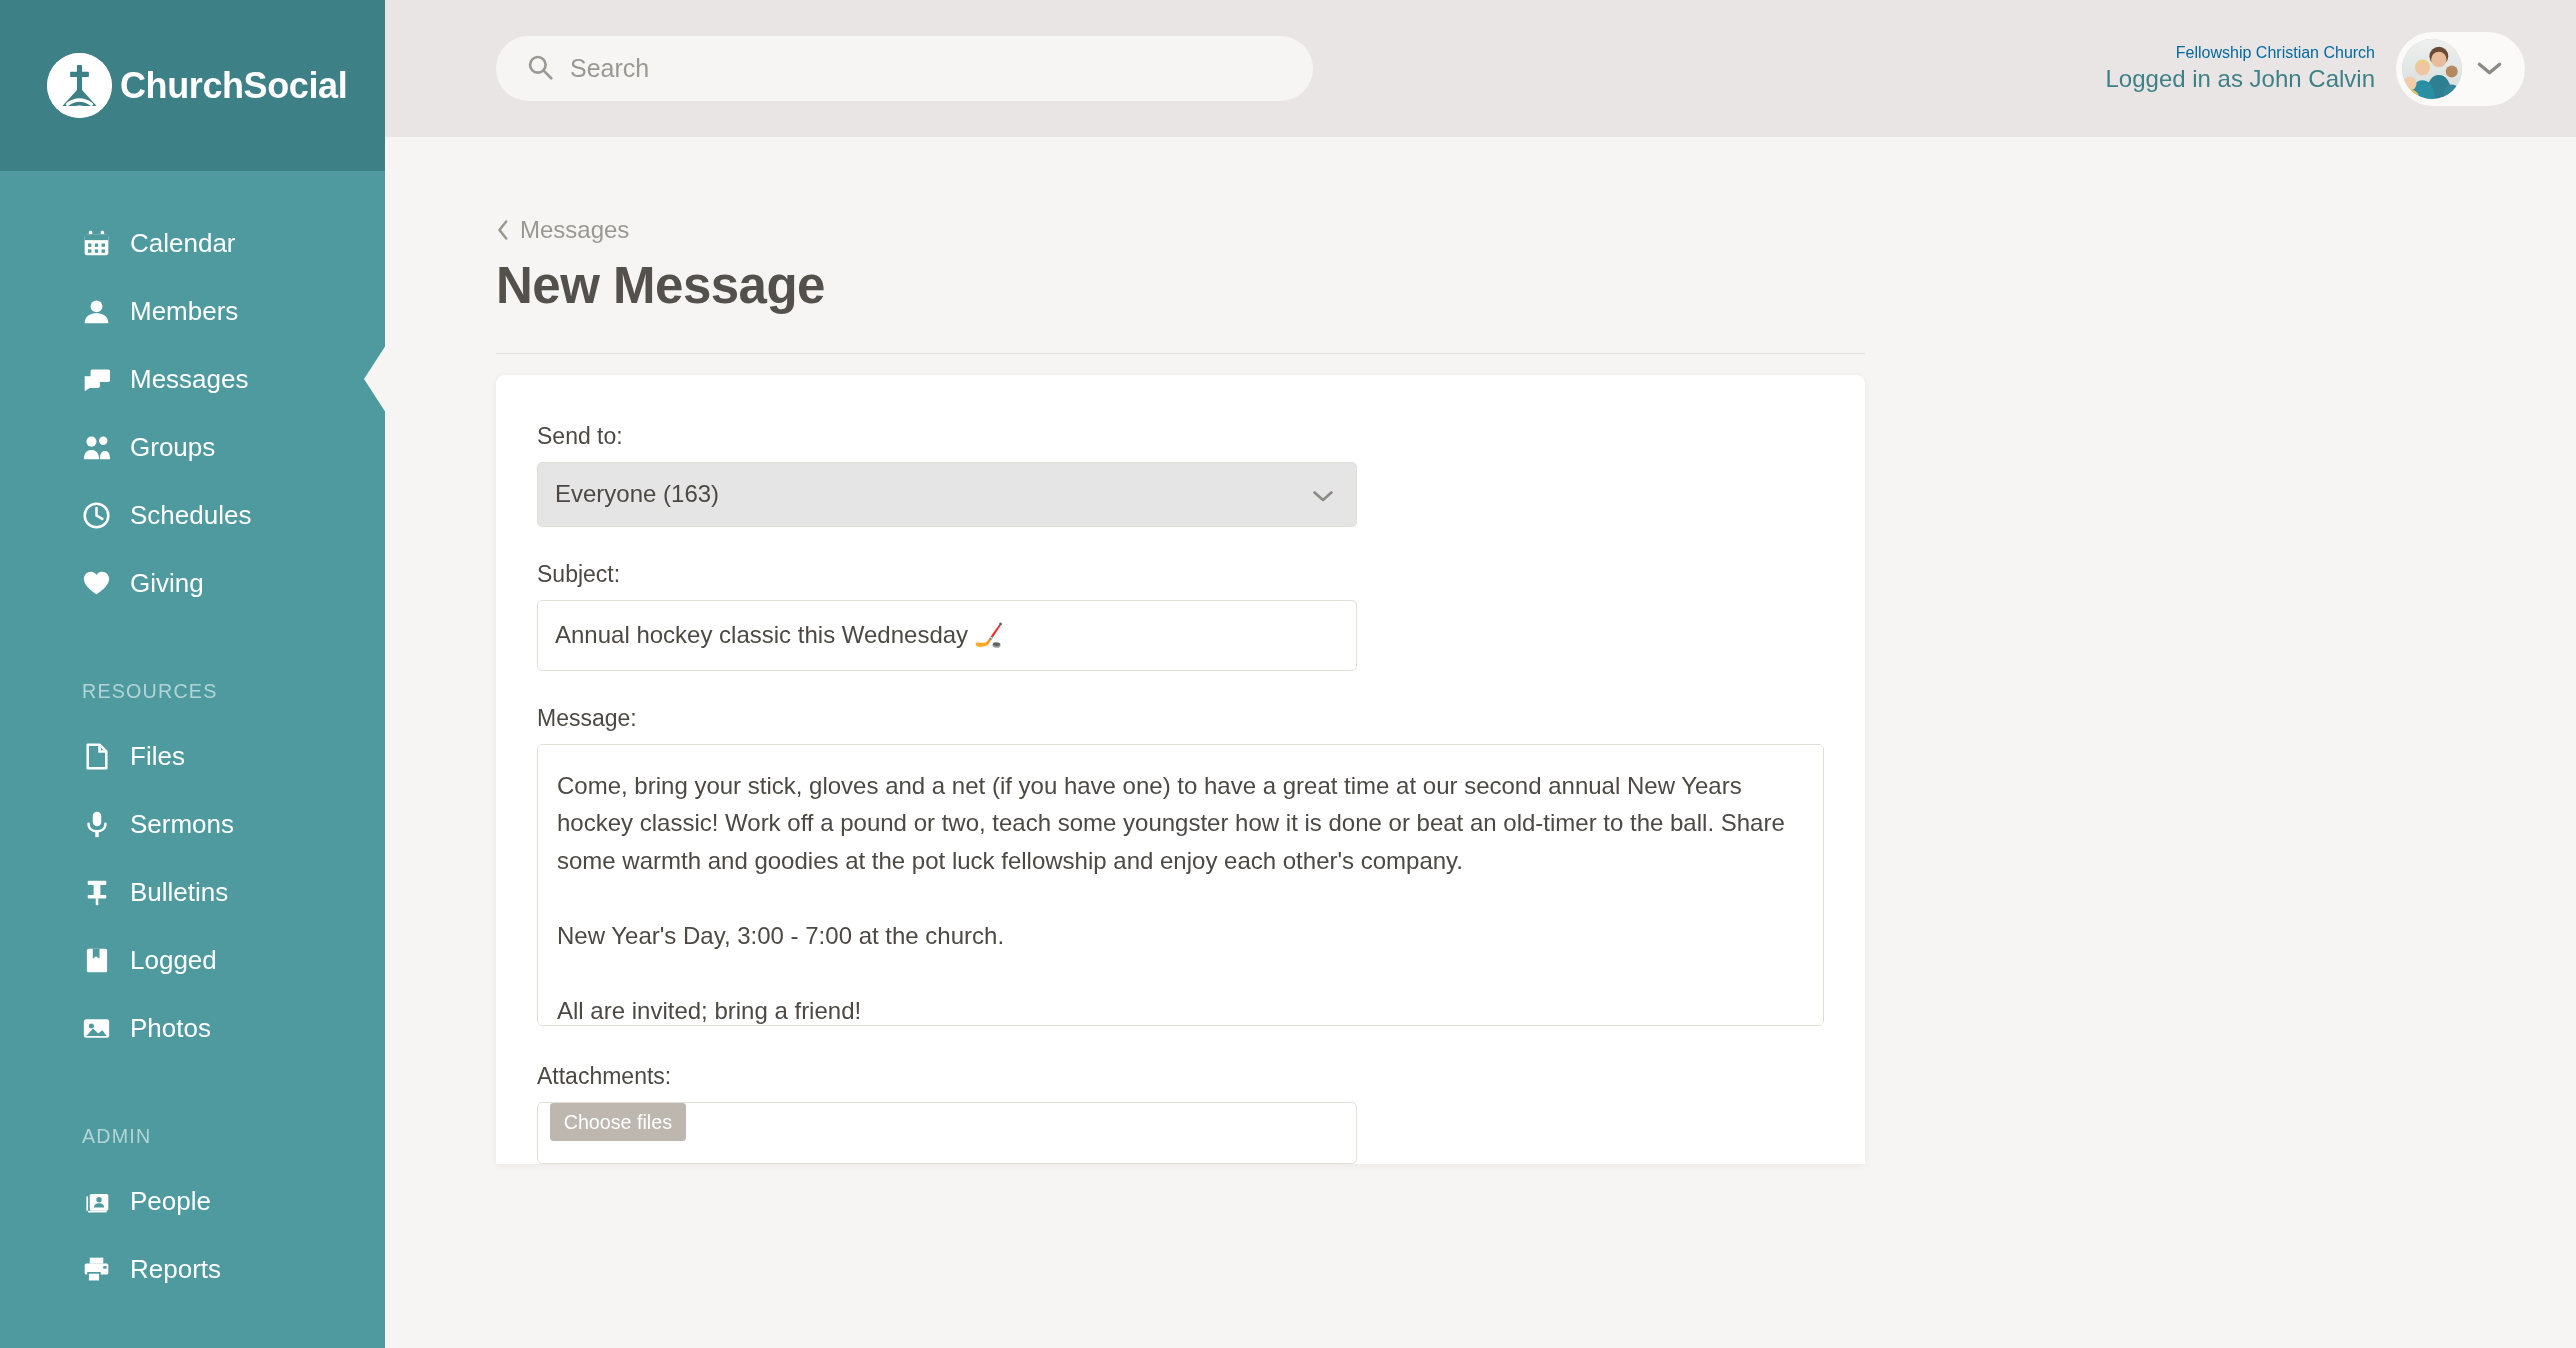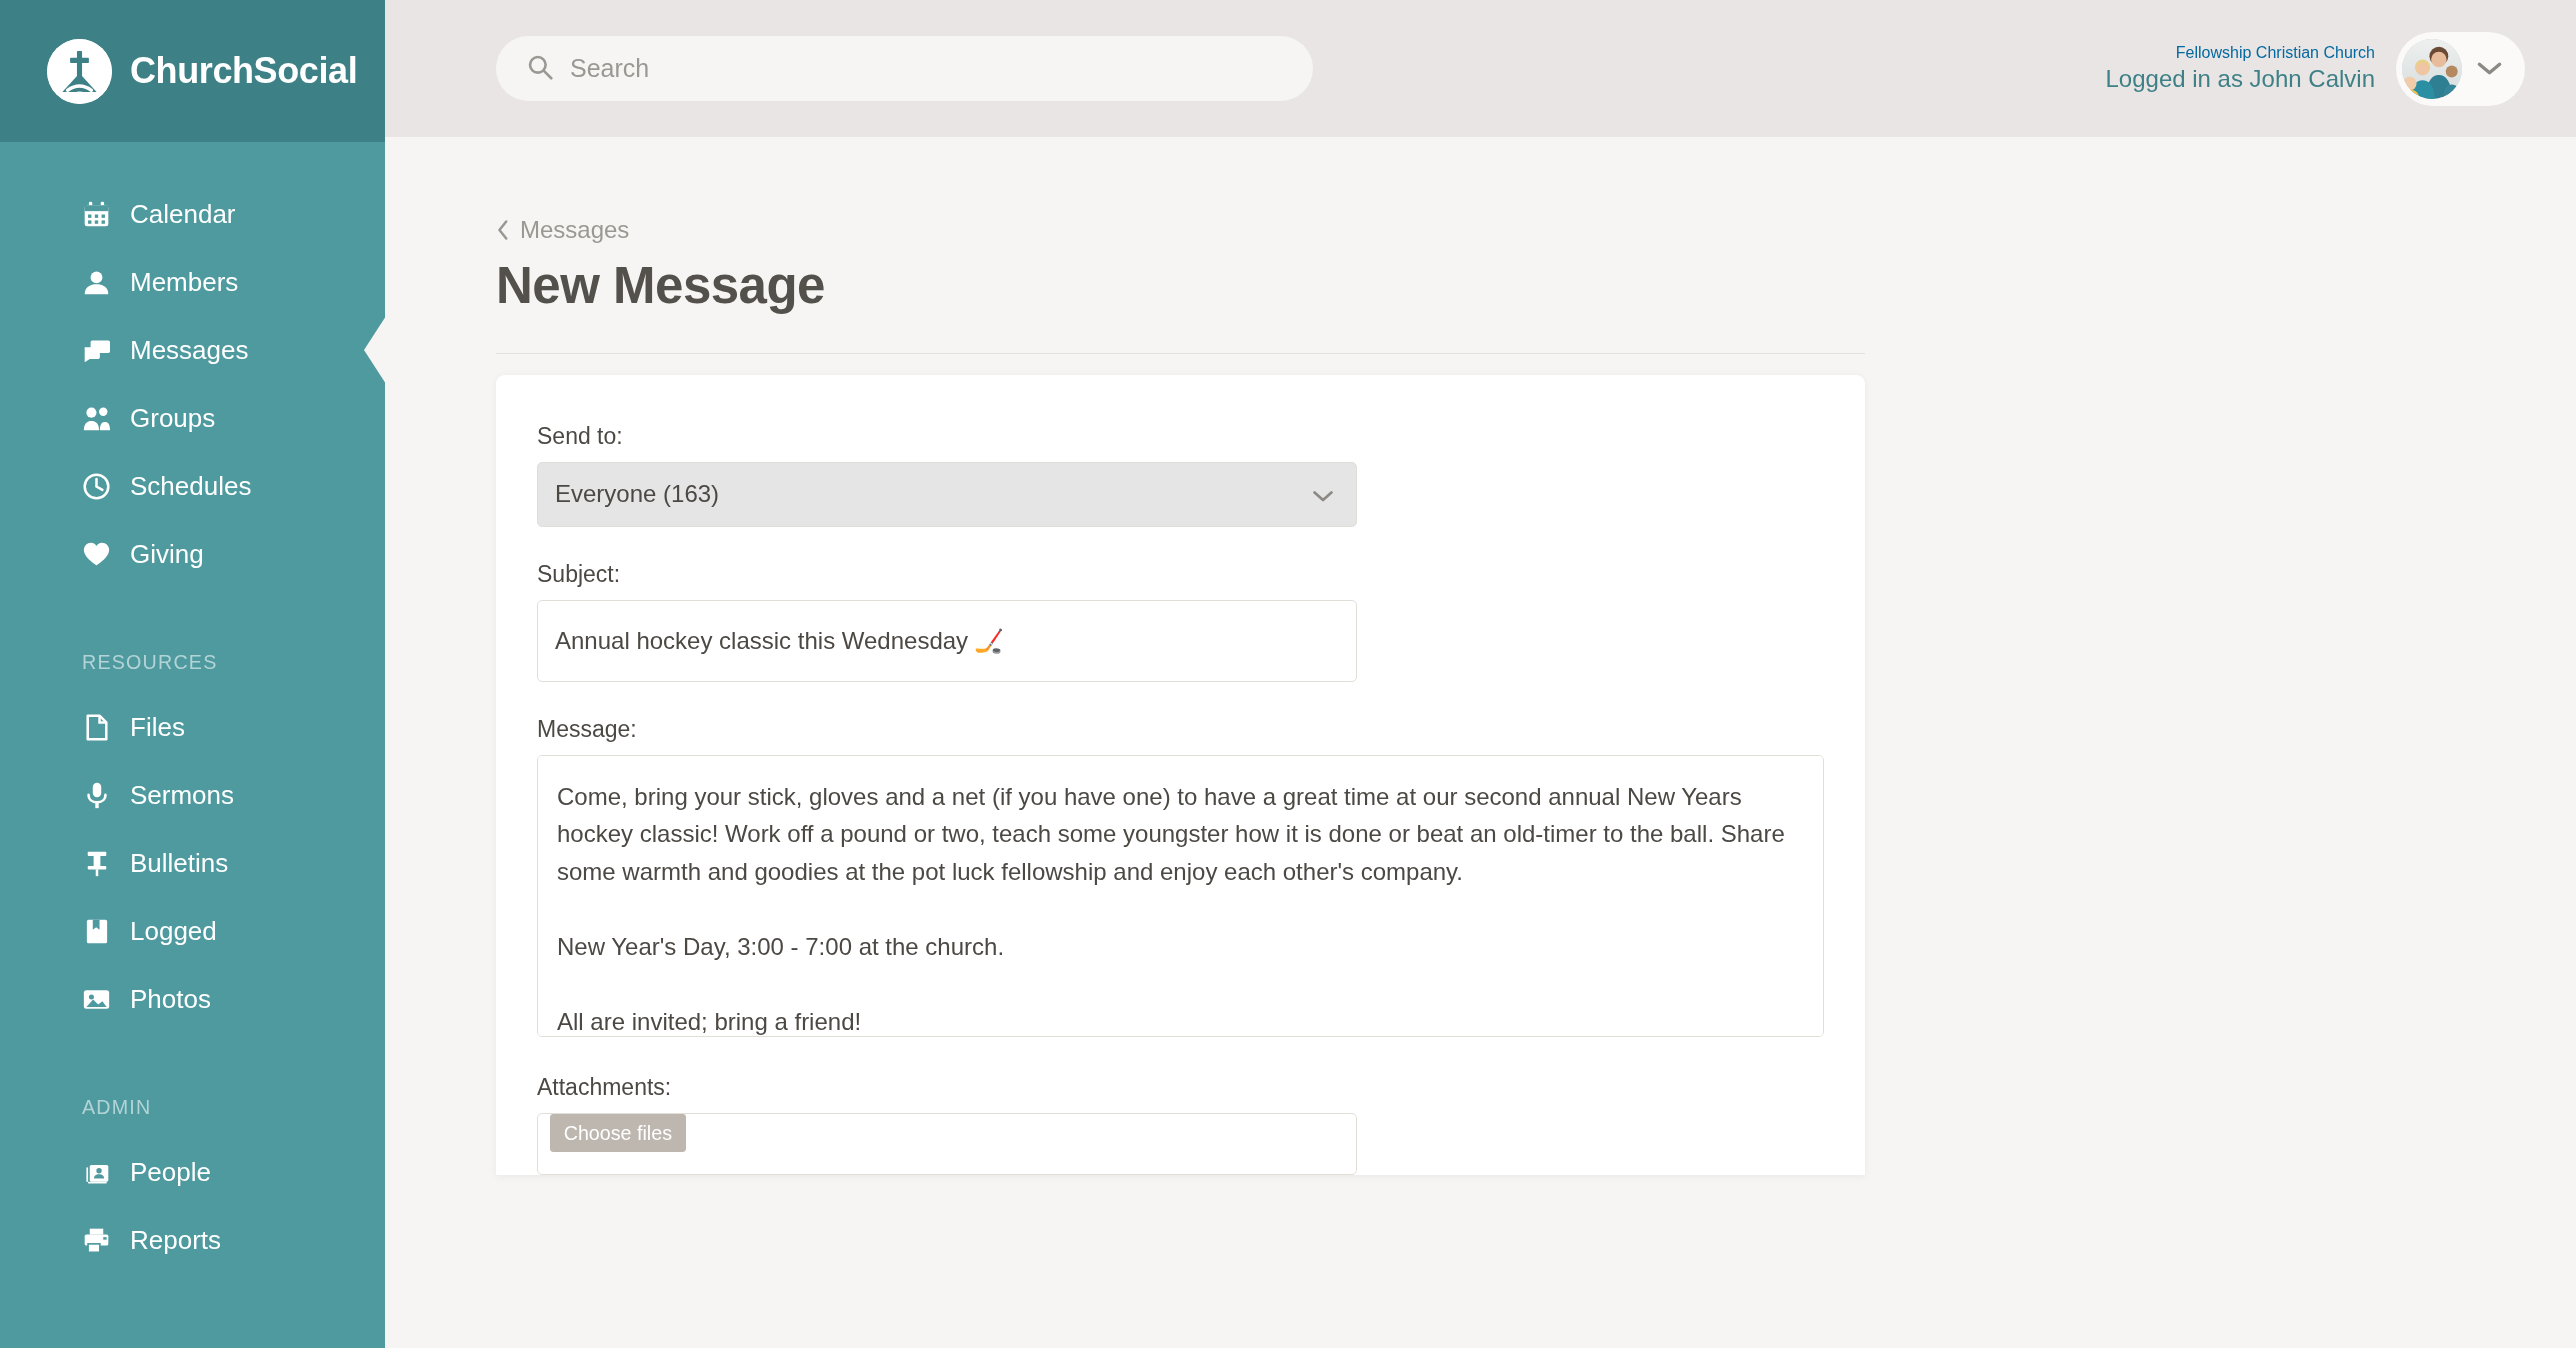--- a/index.html
+++ b/index.html
@@ -13,25 +13,25 @@
 
   
   .sidebar {
     width: 385px; height: 1349px;
     background: #4e9a9f;
     flex: 0 0 385px;
     position: relative;
     z-index: 5;
   }
   .sidebar-head {
-    height: 142px;
+    height: 171px;
     background: #3d8187;
     display: flex; align-items: center;
     padding-left: 47px;
-    gap: 18px;
+    gap: 8px;
   }
   .logo-mark {
     width: 65px; height: 65px; border-radius: 50%;
     background: #ffffff;
     position: relative; flex: 0 0 65px;
     overflow: hidden;
   }
   .logo-mark svg { position: absolute; left: 0; top: 0; }
   .logo-text {
     color: #ffffff;
@@ -152,21 +152,21 @@
 
   .select-box {
     width: 820px; height: 65px;
     border: 0.9px solid #e1ded8; border-radius: 5.1px;
     background: #e5e5e5;
     display: flex; align-items: center; justify-content: space-between;
     padding: 0 22px 0 17px;
     font-size: 24px; color: #4c4944;
   }
   .text-input {
-    width: 820px; height: 82px;
+    width: 820px; height: 71px;
     border: 0.9px solid #e1ded8; border-radius: 5.1px;
     background: #fff;
     padding: 0 17px;
     font-size: 24px; color: #4c4944;
     font-family: "Liberation Sans", sans-serif;
     outline: none;
   }
   .textarea {
     width: 1287px; height: 282px;
     border: 0.9px solid #e1ded8; border-radius: 5.1px;

